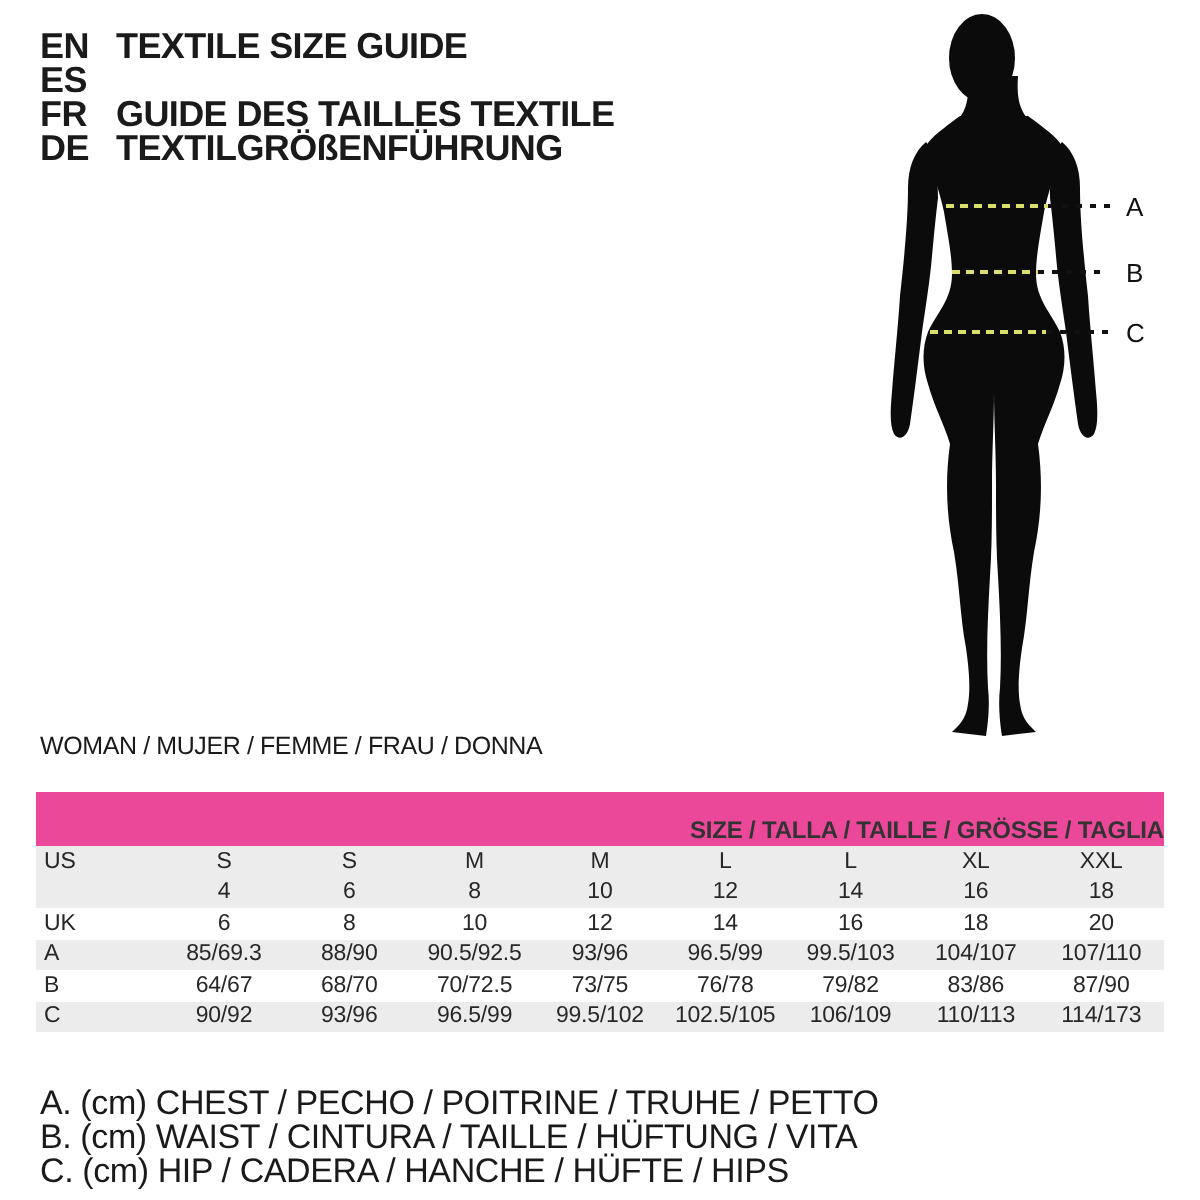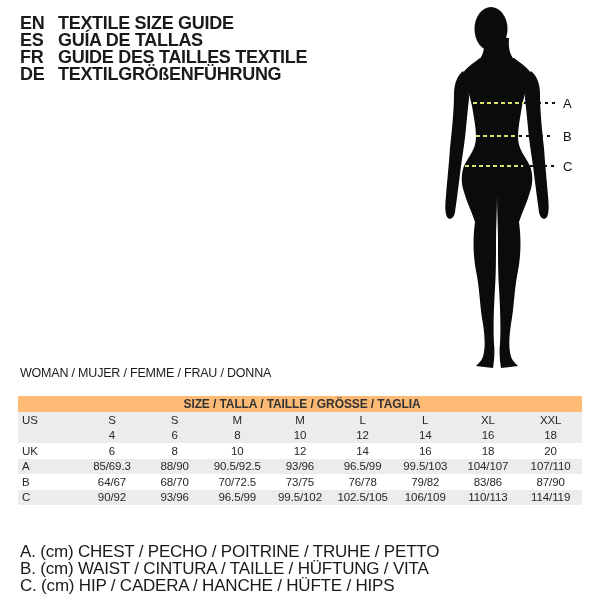--- a/index.html
+++ b/index.html
@@ -16,42 +16,41 @@
   .figure{position:absolute;left:430px;top:0;width:170px;height:390px;}
   .dash-black{stroke:#111;stroke-width:2;stroke-dasharray:3 4;fill:none;}
   .dash-body{stroke-width:2;stroke-dasharray:4 3;fill:none;}
   .abc-label{font-family:"Liberation Sans","DejaVu Sans",sans-serif;font-size:13px;fill:#111;}
 
   
   .section-title{position:absolute;left:20px;top:366px;font-size:12.5px;font-weight:normal;letter-spacing:-0.2px;}
 
   
   .size-table{position:absolute;left:18px;top:396px;width:564px;border-collapse:collapse;table-layout:fixed;font-size:11.5px;color:#272727;letter-spacing:-0.1px;}
-  .size-table th{background:#fdba74;text-align:center;font-weight:600;color:#333;height:16px;padding:0 0 0 4px;font-size:12px;}
+  .size-table th{background:#ec4899;text-align:right;font-weight:600;color:#333;height:16px;padding:11px 0 0 4px;font-size:12px;}
   .size-table td{height:15.5px;padding:0;text-align:center;white-space:nowrap;}
   .size-table td.rowlabel{text-align:left;padding-left:4px;width:78px;}
   .size-table tr.shaded td{background:#ececec;}
 
   
   .legend{position:absolute;left:20px;top:543px;}
   .legend-line{font-size:17px;font-weight:normal;line-height:17px;letter-spacing:-0.2px;white-space:nowrap;}
 </style>
 </head>
 <body>
 
 <div class="canvas">
 
   <div class="langs" id="langs">
       <div class="lang-row">
         <span class="lang-code">EN</span>
         <span class="lang-label">TEXTILE SIZE GUIDE</span>
       </div>
       <div class="lang-row">
         <span class="lang-code">ES</span>
-        <span class="lang-label">GUÍA DE TALLAS</span>
       </div>
       <div class="lang-row">
         <span class="lang-code">FR</span>
         <span class="lang-label">GUIDE DES TAILLES TEXTILE</span>
       </div>
       <div class="lang-row">
         <span class="lang-code">DE</span>
         <span class="lang-label">TEXTILGRÖßENFÜHRUNG</span>
       </div>
     </div>
@@ -195,21 +194,21 @@
         </tr>
         <tr class="shaded">
           <td class="rowlabel">C</td>
           <td>90/92</td>
           <td>93/96</td>
           <td>96.5/99</td>
           <td>99.5/102</td>
           <td>102.5/105</td>
           <td>106/109</td>
           <td>110/113</td>
-          <td>114/119</td>
+          <td>114/173</td>
         </tr>
       </tbody>
   </table>
 
   <div class="legend" id="legend">
       <div class="legend-line">A. (cm) CHEST / PECHO / POITRINE / TRUHE / PETTO</div>
       <div class="legend-line">B. (cm) WAIST / CINTURA / TAILLE / HÜFTUNG / VITA</div>
       <div class="legend-line">C. (cm) HIP / CADERA / HANCHE / HÜFTE / HIPS</div>
     </div>
 

